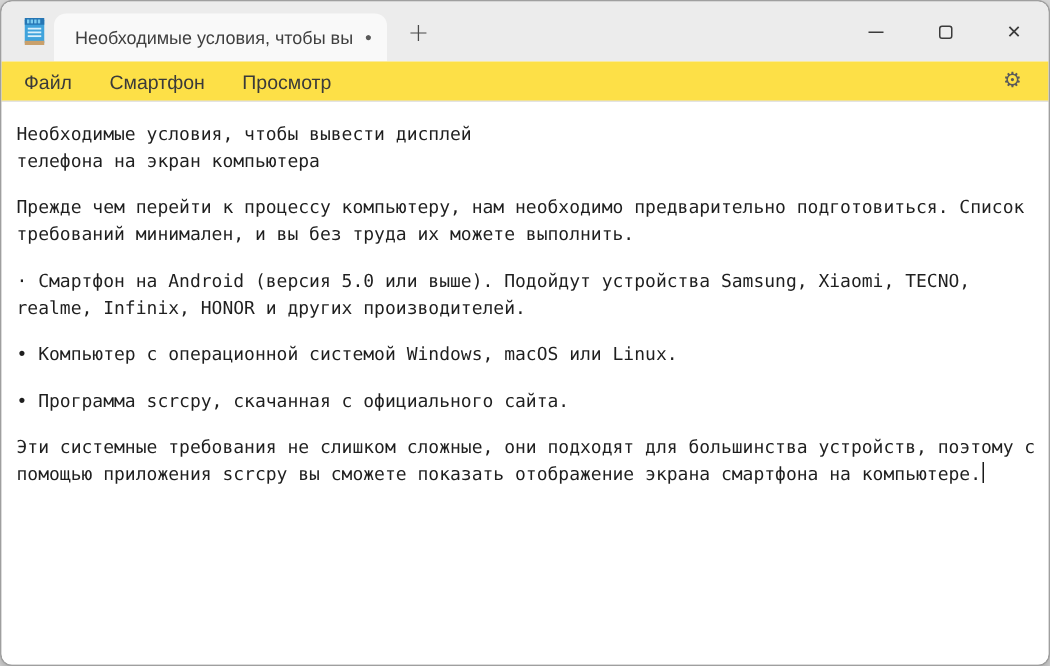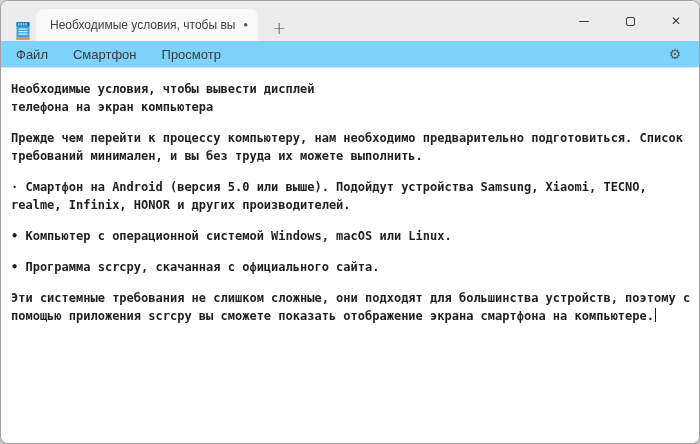--- a/index.html
+++ b/index.html
@@ -15,21 +15,21 @@
     border: 1px solid #9f9f9f;
     border-radius: 8px;
     overflow: hidden;
     box-shadow: 0 3px 8px rgba(0,0,0,0.25);
     display: flex; flex-direction: column;
   }
   
   .titlebar {
     height: 40px; flex: 0 0 40px;
     background: #ececec;
-    display: flex; align-items: flex-end;
+    display: flex; align-items: flex-start;
   }
   .app-icon {
     width: 18px; height: 20px;
     margin: 10px 4px 0 13px;
     flex: 0 0 auto;
   }
   .tab {
     margin-top: 8px;
     width: 222px; height: 32px;
     background: #f9f9f9;
@@ -63,21 +63,21 @@
     background: transparent; border: none;
     display: flex; align-items: center; justify-content: center;
     cursor: pointer;
   }
   .glyph-min { width: 10px; height: 1px; background: #3b3b3b; }
   .glyph-max { width: 9px; height: 9px; border: 1px solid #3b3b3b; border-radius: 2px; }
   .glyph-close { font-size: 12px; color: #3b3b3b; font-family: "DejaVu Sans", sans-serif; }
   
   .menubar {
     height: 27px; flex: 0 0 27px;
-    background: #7dd3fc;
+    background: #fde047;
     border-bottom: 1px solid #e3e3e3;
     display: flex; align-items: center;
     padding: 0 10px 0 6px;
   }
   .menu-item {
     font-size: 13px; color: #3a3a3a;
     padding: 2px 9px; margin-right: 7px;
     border-radius: 4px; cursor: default;
   }
   .mb-spacer { flex: 1 1 auto; }
@@ -93,21 +93,21 @@
     flex: 1 1 auto;
     background: #ffffff;
     padding: 12px 4px 0 10px;
     font-family: "DejaVu Sans Mono", "Liberation Mono", monospace;
     font-size: 12px; line-height: 18px;
     color: #1f1f1f;
     overflow: hidden;
     cursor: text;
   }
   .para { white-space: pre; margin-bottom: 13px; }
-  .para span { white-space: pre; font-weight: bold; }
+  .para span { white-space: pre; }
   .caret {
     display: inline-block;
     width: 1px; height: 14px;
     background: #1a1a1a;
     vertical-align: -2px;
     margin-left: 1px;
   }
 </style>
 </head>
 <body>

